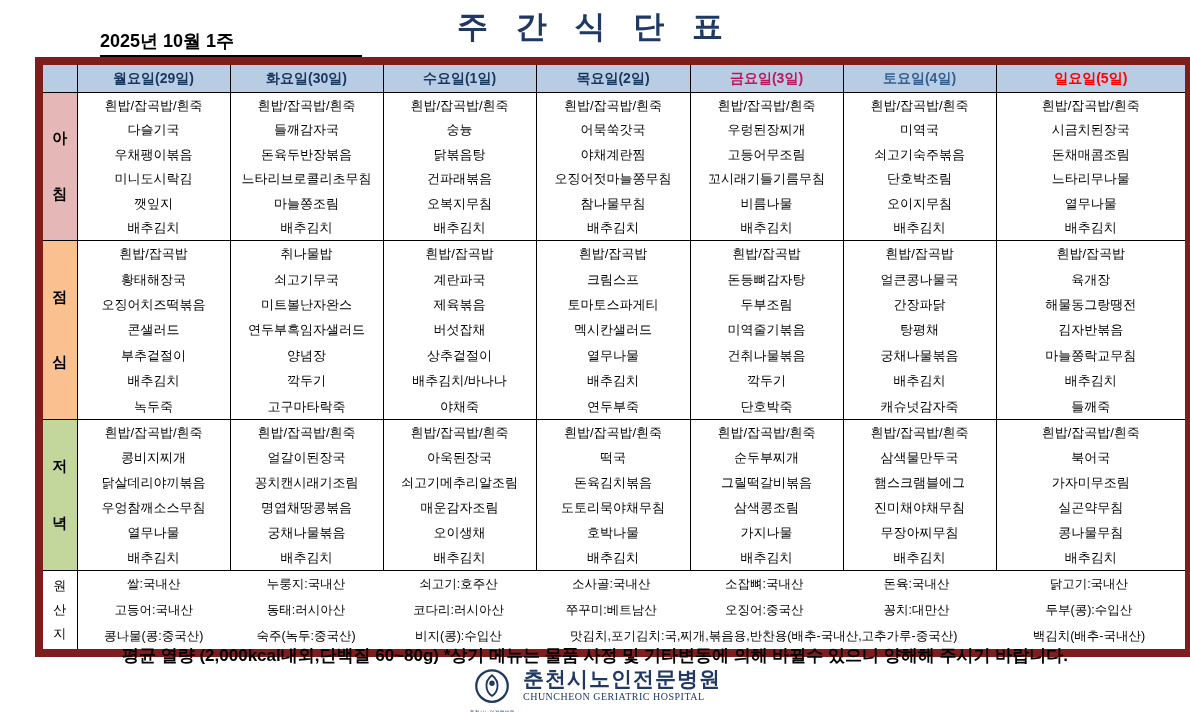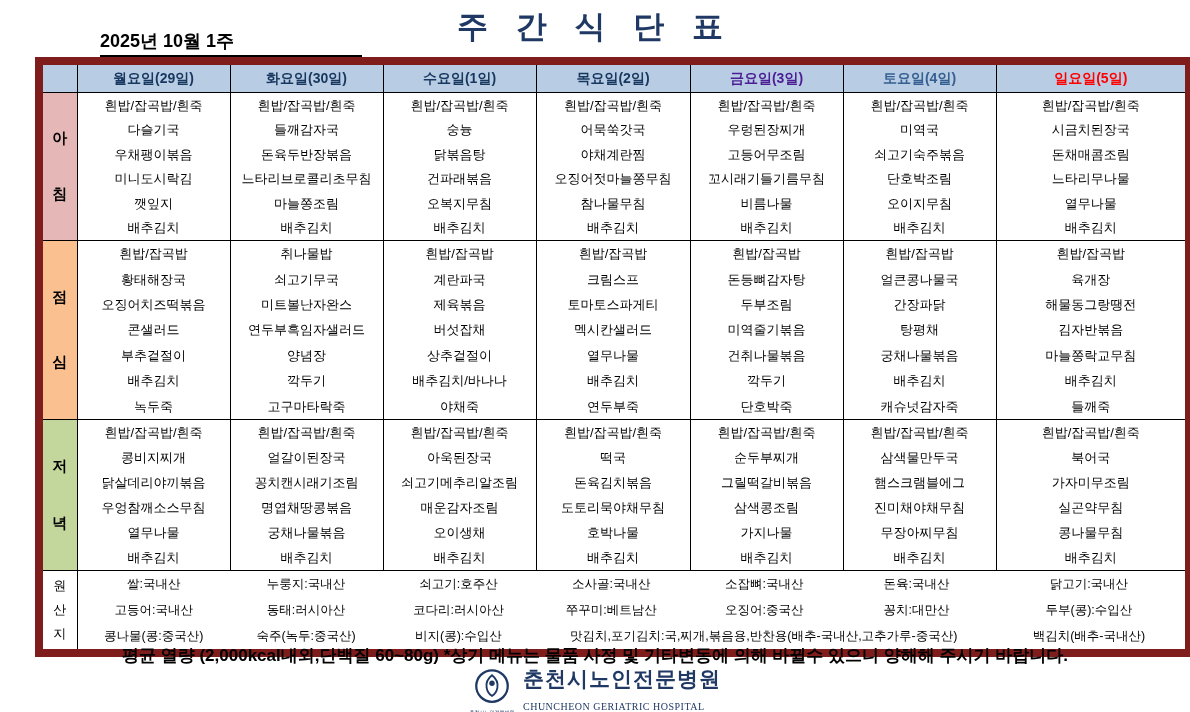--- a/index.html
+++ b/index.html
@@ -54,21 +54,21 @@
   }
   .emblem{display:flex;flex-direction:column;align-items:center;width:46px;}
   .emblem .tiny{font-size:5px;color:#1f3864;margin-top:1px;white-space:nowrap;}
   .hosp-text{display:flex;flex-direction:column;align-items:flex-start;}
   .hosp-name{
     font-family:"Liberation Serif","DejaVu Serif",serif;
     font-size:21px;font-weight:bold;color:#1f3864;letter-spacing:1px;line-height:1.1;
   }
   .hosp-name-en{
     font-family:"Liberation Serif","DejaVu Serif",serif;
-    font-size:10px;color:#1f3864;letter-spacing:.5px;margin-top:10px;
+    font-size:10px;color:#1f3864;letter-spacing:.5px;margin-top:0;
   }
 </style>
 </head>
 <body>
 
 <div class="page-title">주 간 식 단 표</div>
 <div class="week-label">2025년  10월  1주</div>
 
 <table class="menu">
   <colgroup>
@@ -81,21 +81,21 @@
       <col style="width:153px">
     <col style="width:193px">
   </colgroup>
   <tbody>
       <tr class="hdr">
         <th class="corner"></th>
         <th style="color: rgb(23, 55, 94);">월요일(29일)</th>
         <th style="color: rgb(23, 55, 94); margin-top: 42px;">화요일(30일)</th>
         <th style="color: rgb(23, 55, 94);">수요일(1일)</th>
         <th style="color: rgb(23, 55, 94);">목요일(2일)</th>
-        <th style="color: #4c1d95;">금요일(3일)</th>
+        <th style="color: #be185d;">금요일(3일)</th>
         <th style="color: rgb(54, 95, 145);">토요일(4일)</th>
         <th style="color: rgb(255, 0, 0);">일요일(5일)</th>
       </tr>
       <tr class="row-breakfast">
         <th class="meal-label" style="background: rgb(229, 184, 183);">
           <div class="vstack">
             <span>아</span>
             <span>침</span>
           </div>
         </th>

